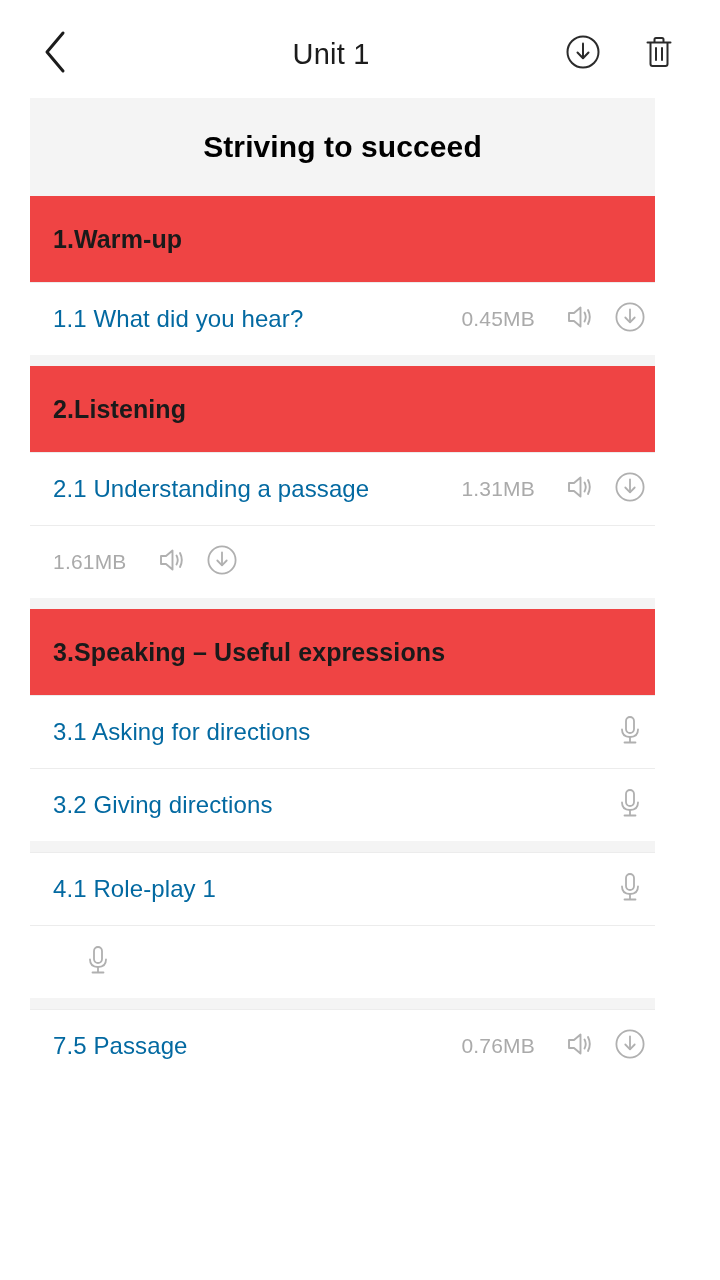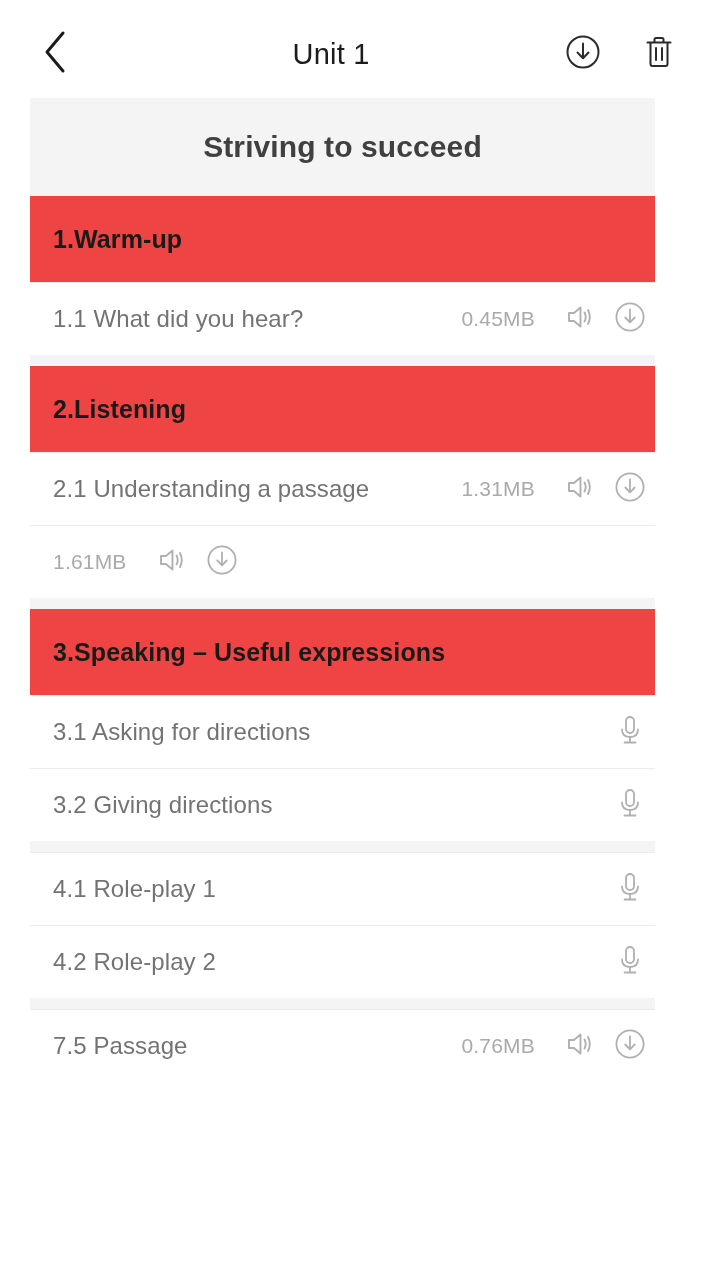--- a/index.html
+++ b/index.html
@@ -87,21 +87,21 @@
   .unit-banner {
     height: 98px;
     background: #f4f4f4;
     display: flex;
     align-items: center;
     justify-content: center;
   }
   .unit-banner-title {
     font-size: 30px;
     font-weight: 700;
-    color: #404040;
+    color: #000000;
     letter-spacing: 0.1px;
   }
 
   
   .section-gap {
     height: 11px;
     background: #f4f4f4;
   }
 
   .section-header {
@@ -124,21 +124,21 @@
     display: flex;
     align-items: center;
     padding-left: 23px;
     padding-right: 2px;
     border-top: 1px solid #ececec;
     background: #ffffff;
     cursor: pointer;
   }
   .lesson-label {
     font-size: 24px;
-    color: #737373;
+    color: #0369a1;
     flex: 1 1 auto;
     white-space: nowrap;
     overflow: hidden;
     letter-spacing: 0.1px;
   }
   .lesson-size {
     font-size: 21px;
     color: #aaaaaa;
     flex: 0 0 auto;
     text-align: left;
@@ -321,21 +321,20 @@
               <span><svg width="34" height="36" viewBox="0 0 34 36" fill="none">
                   <rect x="13" y="5" width="8" height="16" rx="4" stroke="#b0b0b0" stroke-width="1.8" fill="none"></rect>
                   <path d="M9 17.5 Q9 25 17 25 Q25 25 25 17.5" stroke="#b0b0b0" stroke-width="1.8" fill="none" stroke-linecap="round"></path>
                   <path d="M17 25 V30" stroke="#b0b0b0" stroke-width="1.8" stroke-linecap="round"></path>
                   <path d="M11.5 30.5 H22.5" stroke="#b0b0b0" stroke-width="1.8" stroke-linecap="round"></path>
                 </svg></span>
             </div>
           </div>
         </div>
         <div class="lesson-row">
-          <div class="lesson-label">4.2 Role-play 2</div>
           <div class="row-icons">
             <div class="row-icon">
               <span><svg width="34" height="36" viewBox="0 0 34 36" fill="none">
                   <rect x="13" y="5" width="8" height="16" rx="4" stroke="#b0b0b0" stroke-width="1.8" fill="none"></rect>
                   <path d="M9 17.5 Q9 25 17 25 Q25 25 25 17.5" stroke="#b0b0b0" stroke-width="1.8" fill="none" stroke-linecap="round"></path>
                   <path d="M17 25 V30" stroke="#b0b0b0" stroke-width="1.8" stroke-linecap="round"></path>
                   <path d="M11.5 30.5 H22.5" stroke="#b0b0b0" stroke-width="1.8" stroke-linecap="round"></path>
                 </svg></span>
             </div>
           </div>

